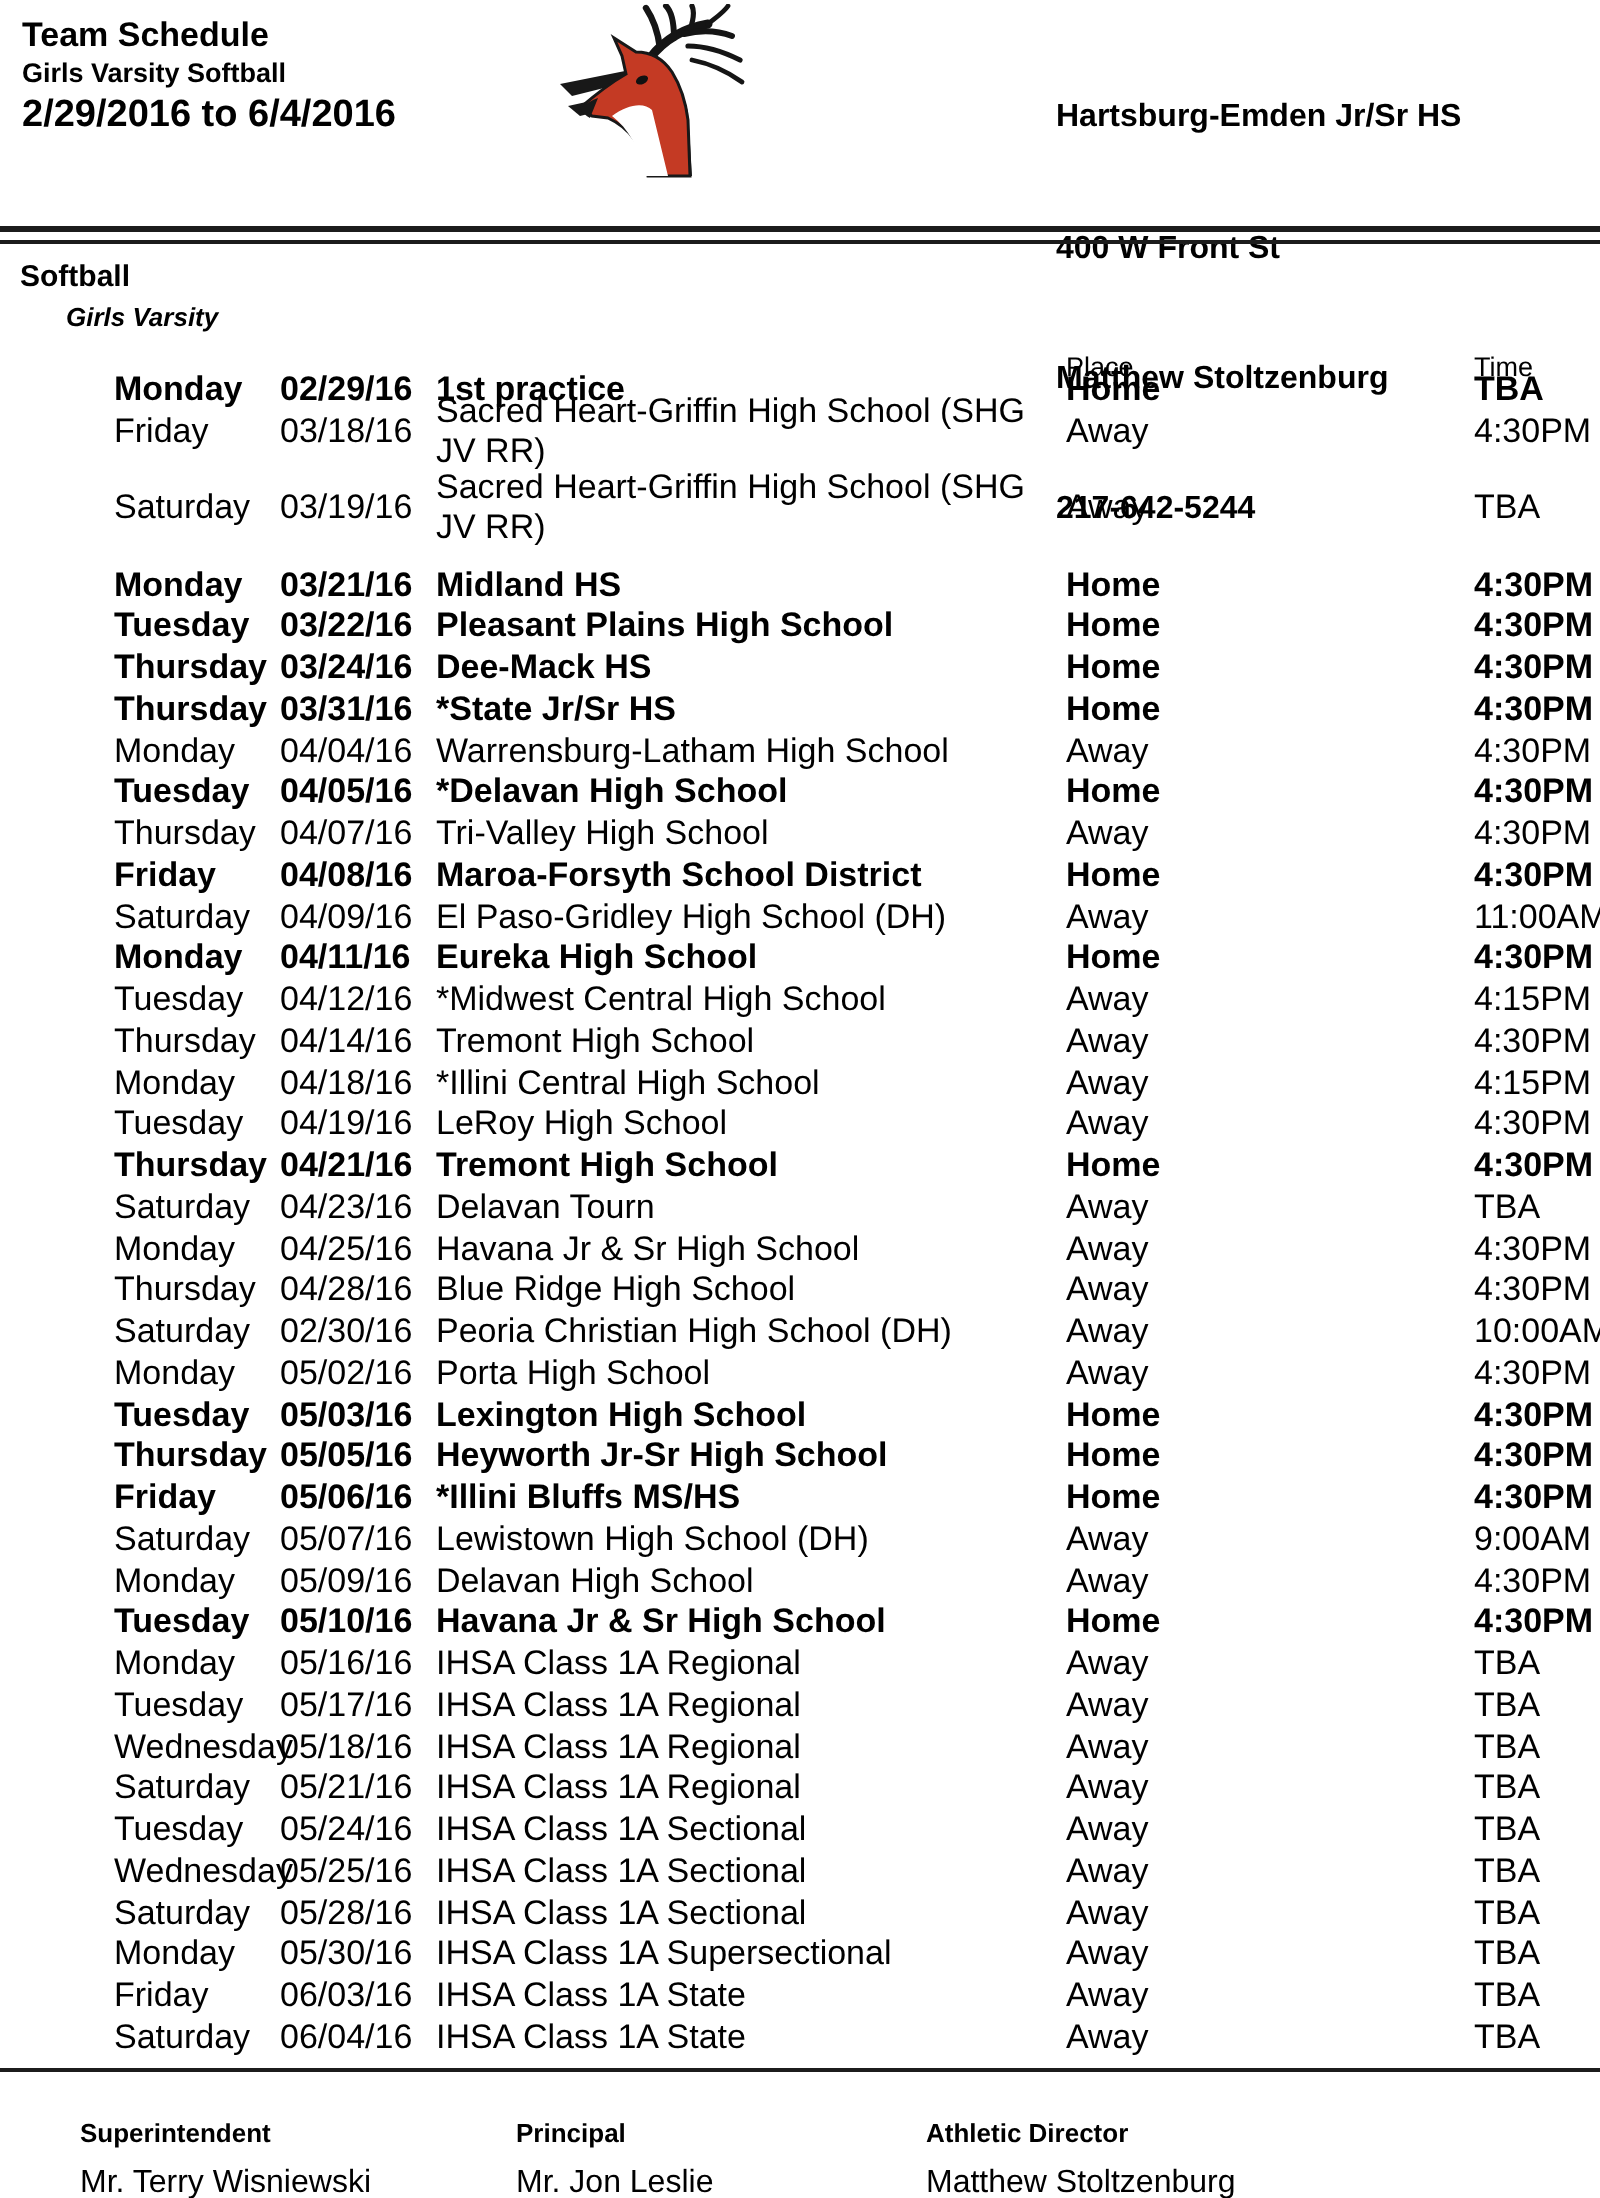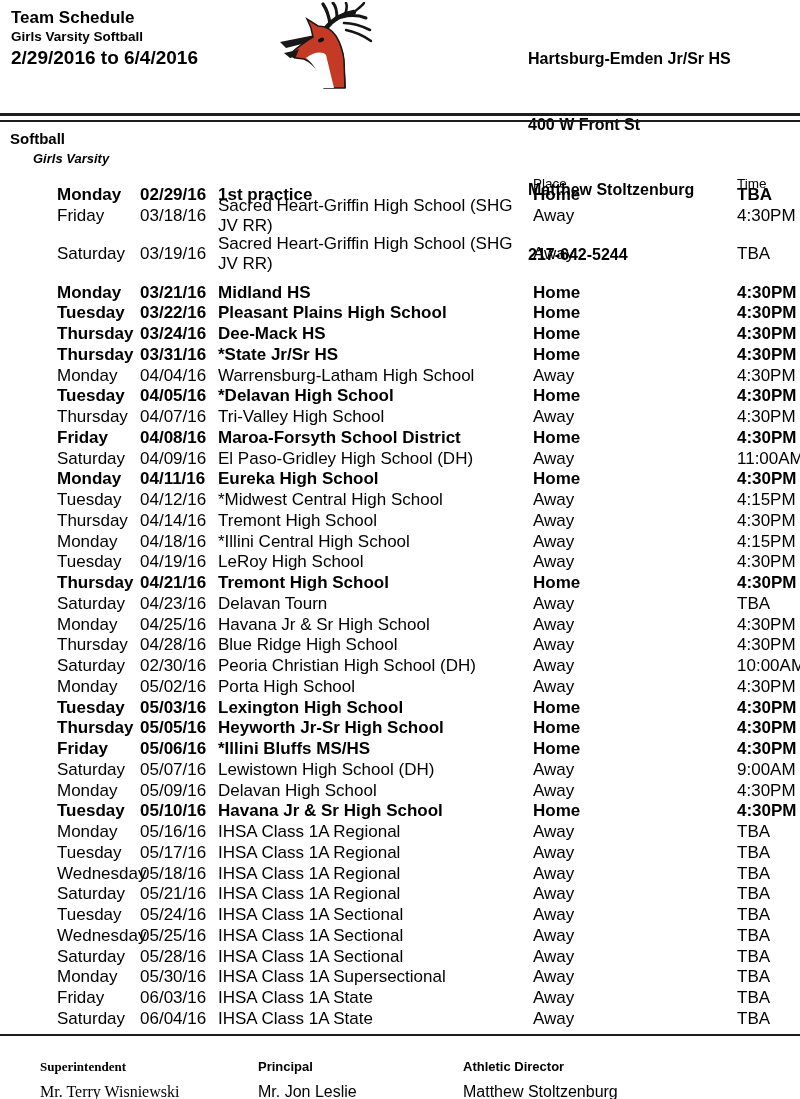--- a/index.html
+++ b/index.html
@@ -38,21 +38,21 @@
   .row.bold{font-weight:700;}
   .c-day{margin-left:57px;width:83px;}
   .c-date{width:78px;}
   .c-opp{width:315px;}
   .c-place{width:204px;}
   .c-time{width:63px;}
 
   
   .foot-title{top:1059px;font-size:13px;font-weight:700;}
   .foot-name{top:1083px;font-size:16px;}
-  .foot-col1{left:40px;font-family:Liberation Serif, serif;}
+  .foot-col1{left:40px;}
   .foot-col2{left:258px;}
   .foot-col3{left:463px;}
 </style>
 </head>
 <body>
 
 <div class="abs hdr-title">Team Schedule</div>
 <div class="abs hdr-sub">Girls Varsity Softball</div>
 <div class="abs hdr-range">2/29/2016 to 6/4/2016</div>
 

